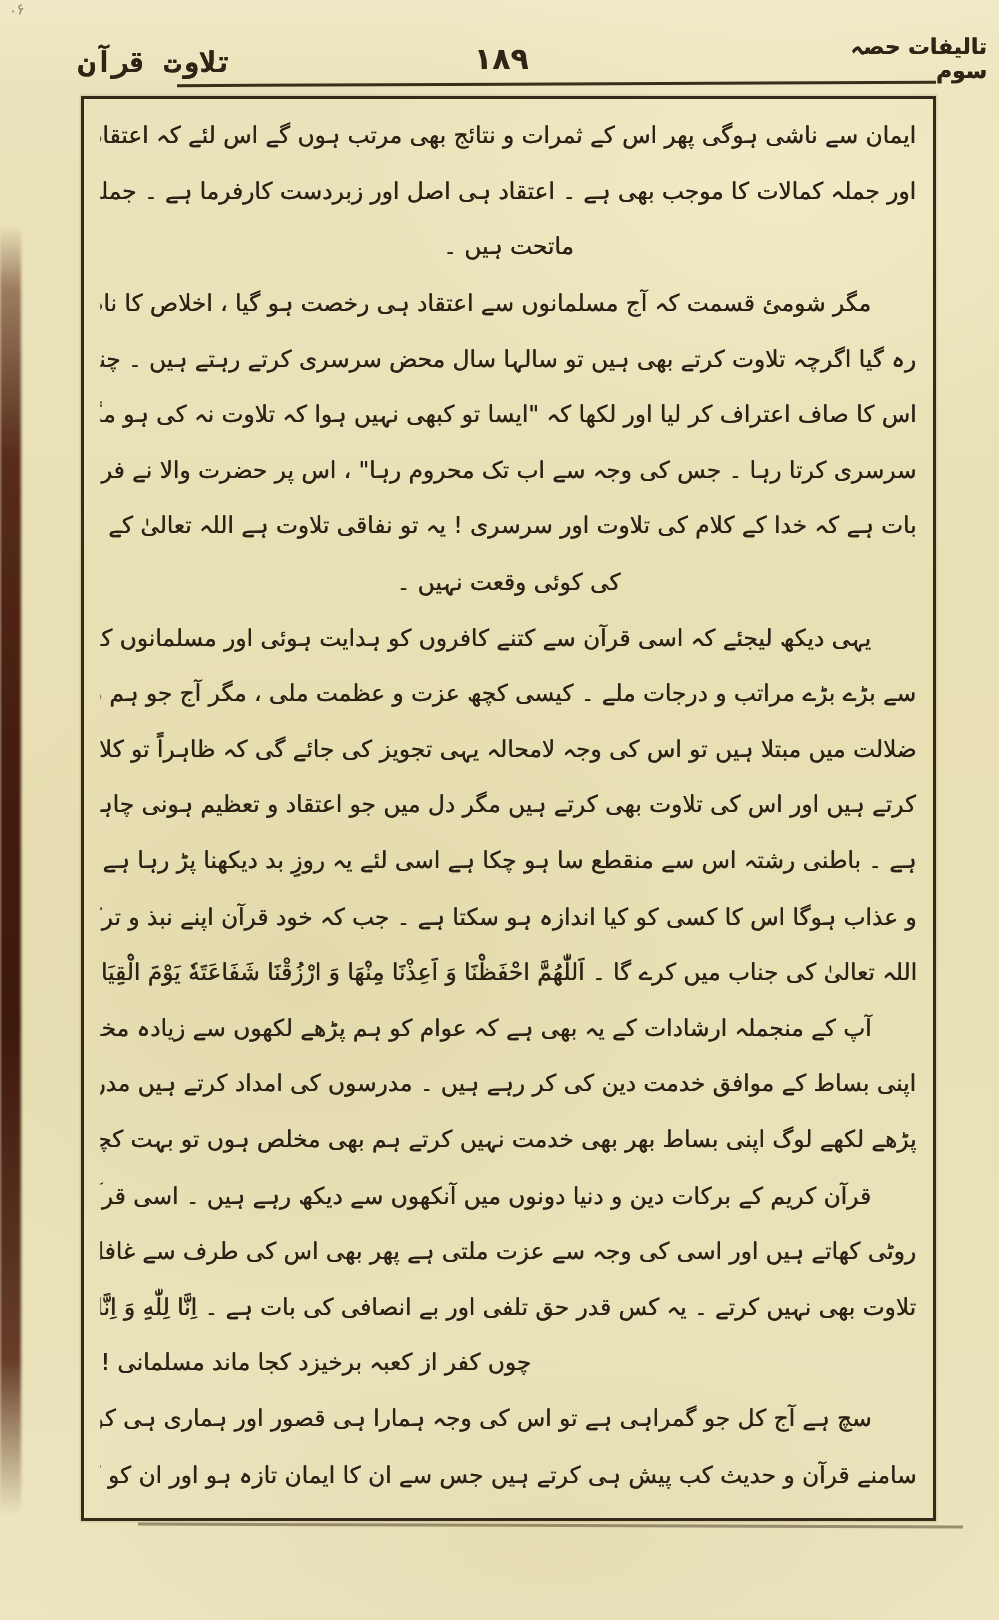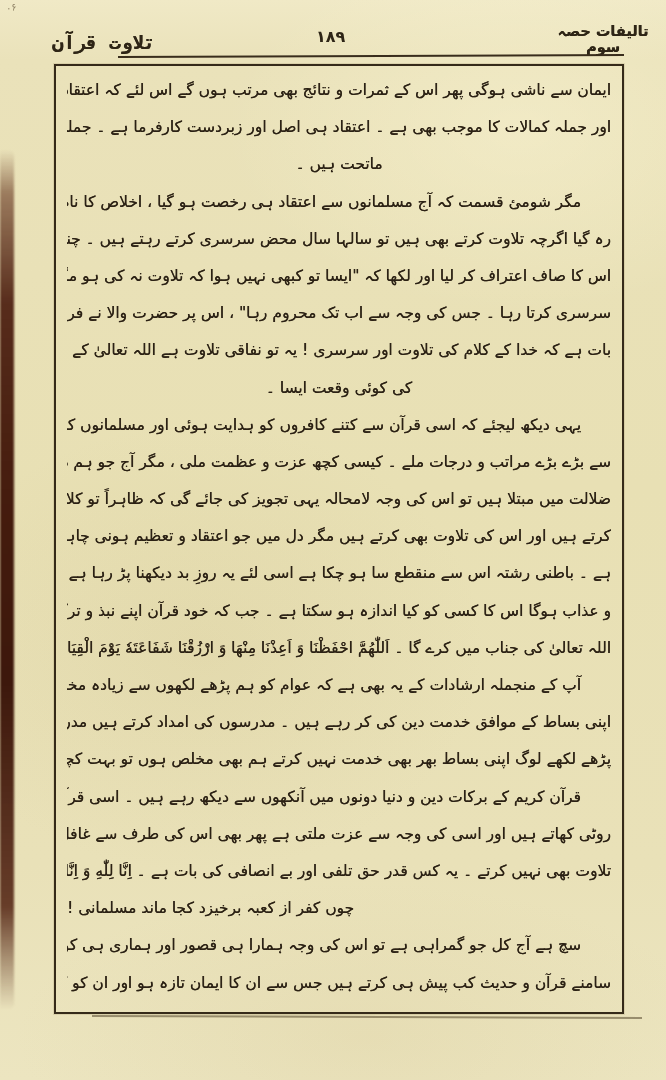--- a/index.html
+++ b/index.html
@@ -38,24 +38,24 @@
     direction:ltr;
   }
   .hdr-left{
     position:absolute;left:52px;top:31px;
     font-size:19px;color:#2e2516;font-weight:600;
     text-shadow:.2px .2px 0 #2e2516;
     font-family:Liberation Mono, monospace;
   }
   .hdr-num{
     position:absolute;left:316px;top:27px;
-    font-size:16px;color:#2e2516;letter-spacing:3px;font-weight:600;
+    font-size:20px;color:#2e2516;letter-spacing:3px;font-weight:600;
   }
   .hdr-right{
-    position:absolute;left:548px;top:23px;width:110px;text-align:center;
+    position:absolute;left:548px;top:23px;width:110px;text-align:right;
     font-size:14.5px;color:#2e2516;font-weight:600;
     text-shadow:.2px .2px 0 #2e2516;
   }
   .hdr-rule{
     position:absolute;left:118px;top:55px;width:506px;height:2px;
     background:#392d1c;transform:rotate(-.25deg);
   }
   .frame{
     position:absolute;left:54px;top:64px;width:566px;height:946px;
     border:2px solid #352a19;
@@ -100,21 +100,21 @@
   <div class="frame">
     <div class="lines" id="lines-container">
         <div class="line full">ایمان سے ناشی ہوگی پھر اس کے ثمرات و نتائج بھی مرتب ہوں گے اس لئے کہ اعتقاد فی نفسہ خود کمال ہے</div>
         <div class="line full">اور جملہ کمالات کا موجب بھی ہے ۔ اعتقاد ہی اصل اور زبردست کارفرما ہے ۔ جملہ اعمال اس کے تابع اور</div>
         <div class="line end">ماتحت ہیں ۔</div>
         <div class="line indent">مگر شومئ قسمت کہ آج مسلمانوں سے اعتقاد ہی رخصت ہو گیا ، اخلاص کا نام و نشان ہی نہیں</div>
         <div class="line full">رہ گیا اگرچہ تلاوت کرتے بھی ہیں تو سالہا سال محض سرسری کرتے رہتے ہیں ۔ چنانچہ ایک صاحب نے</div>
         <div class="line full">اس کا صاف اعتراف کر لیا اور لکھا کہ "ایسا تو کبھی نہیں ہوا کہ تلاوت نہ کی ہو مگر ہاں محض لسانی اور</div>
         <div class="line full">سرسری کرتا رہا ۔ جس کی وجہ سے اب تک محروم رہا" ، اس پر حضرت والا نے فرمایا کہ کس قدر افسوس کی</div>
         <div class="line full">بات ہے کہ خدا کے کلام کی تلاوت اور سرسری ! یہ تو نفاقی تلاوت ہے اللہ تعالیٰ کے نزدیک تو اس</div>
-        <div class="line end">کی کوئی وقعت ایسا ۔</div>
+        <div class="line end">کی کوئی وقعت نہیں ۔</div>
         <div class="line indent">یہی دیکھ لیجئے کہ اسی قرآن سے کتنے کافروں کو ہدایت ہوئی اور مسلمانوں کو اسی قرآن</div>
         <div class="line full">سے بڑے بڑے مراتب و درجات ملے ۔ کیسی کچھ عزت و عظمت ملی ، مگر آج جو ہم ذلیل و خوار ہیں اور</div>
         <div class="line full">ضلالت میں مبتلا ہیں تو اس کی وجہ لامحالہ یہی تجویز کی جائے گی کہ ظاہراً تو کلام اللہ سے اظہارِ تعلق</div>
         <div class="line full">کرتے ہیں اور اس کی تلاوت بھی کرتے ہیں مگر دل میں جو اعتقاد و تعظیم ہونی چاہئے نہیں رہ گئی</div>
         <div class="line full">ہے ۔ باطنی رشتہ اس سے منقطع سا ہو چکا ہے اسی لئے یہ روزِ بد دیکھنا پڑ رہا ہے اور آخرت میں جو وبال</div>
         <div class="line full">و عذاب ہوگا اس کا کسی کو کیا اندازہ ہو سکتا ہے ۔ جب کہ خود قرآن اپنے نبذ و ترک کی نالش و شکایت</div>
         <div class="line full">اللہ تعالیٰ کی جناب میں کرے گا ۔ اَللّٰهُمَّ احْفَظْنَا وَ اَعِذْنَا مِنْهَا وَ ارْزُقْنَا شَفَاعَتَهٗ یَوْمَ الْقِیَامَةِ ۔</div>
         <div class="line indent">آپ کے منجملہ ارشادات کے یہ بھی ہے کہ عوام کو ہم پڑھے لکھوں سے زیادہ مخلص سمجھتے ہیں یہ بیچارے</div>
         <div class="line full">اپنی بساط کے موافق خدمت دین کی کر رہے ہیں ۔ مدرسوں کی امداد کرتے ہیں مدرسے قائم کرتے ہیں مگر ہم</div>
         <div class="line full">پڑھے لکھے لوگ اپنی بساط بھر بھی خدمت نہیں کرتے ہم بھی مخلص ہوں تو بہت کچھ کام ہو جائے ۔</div>

